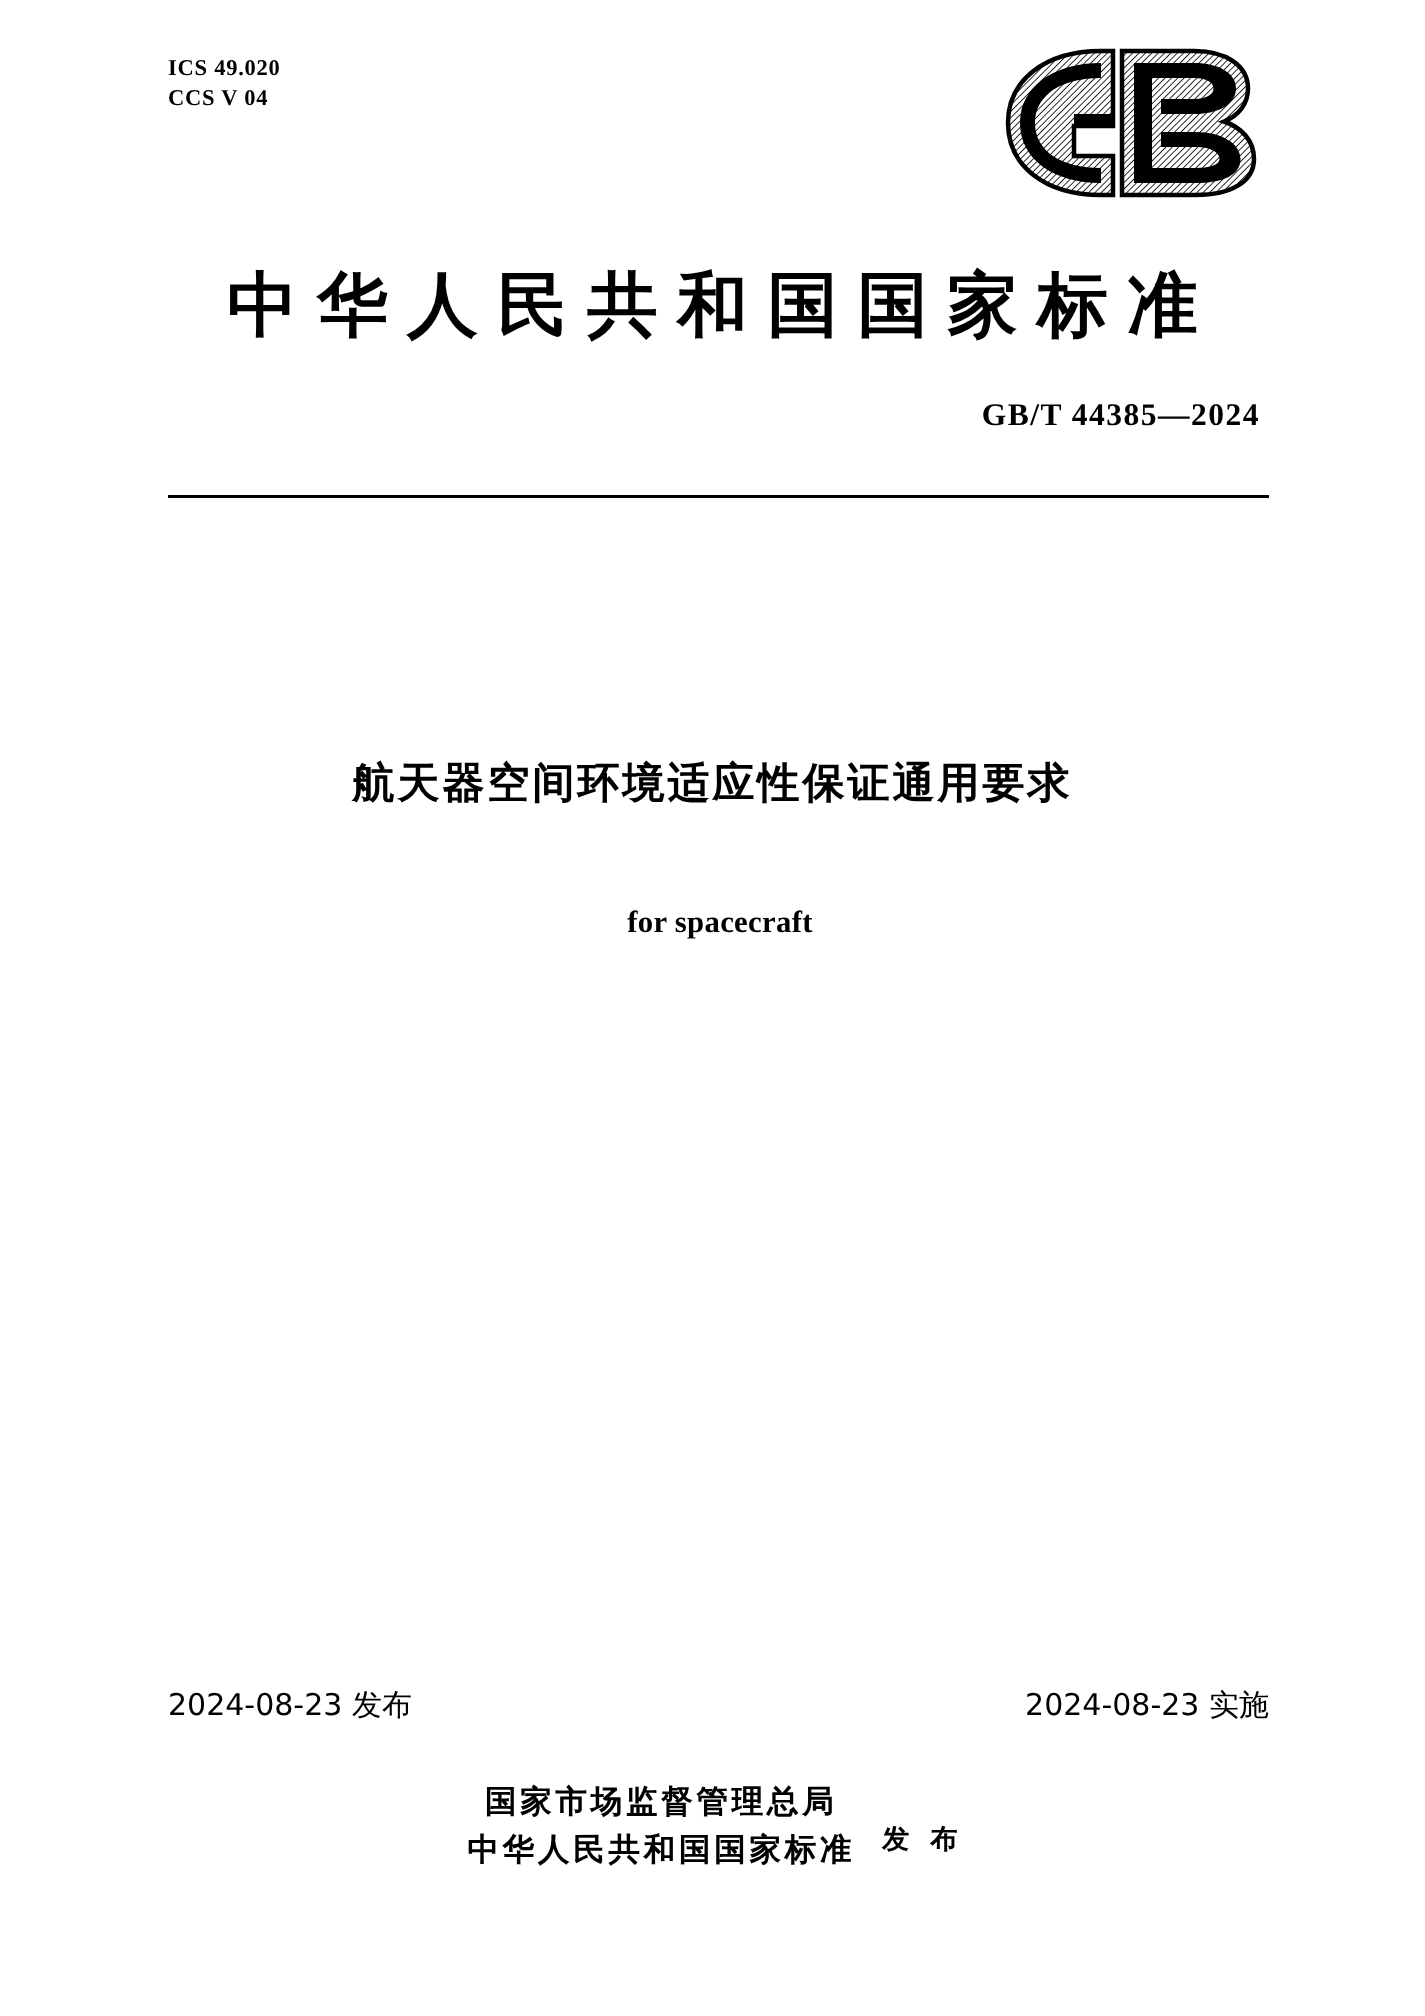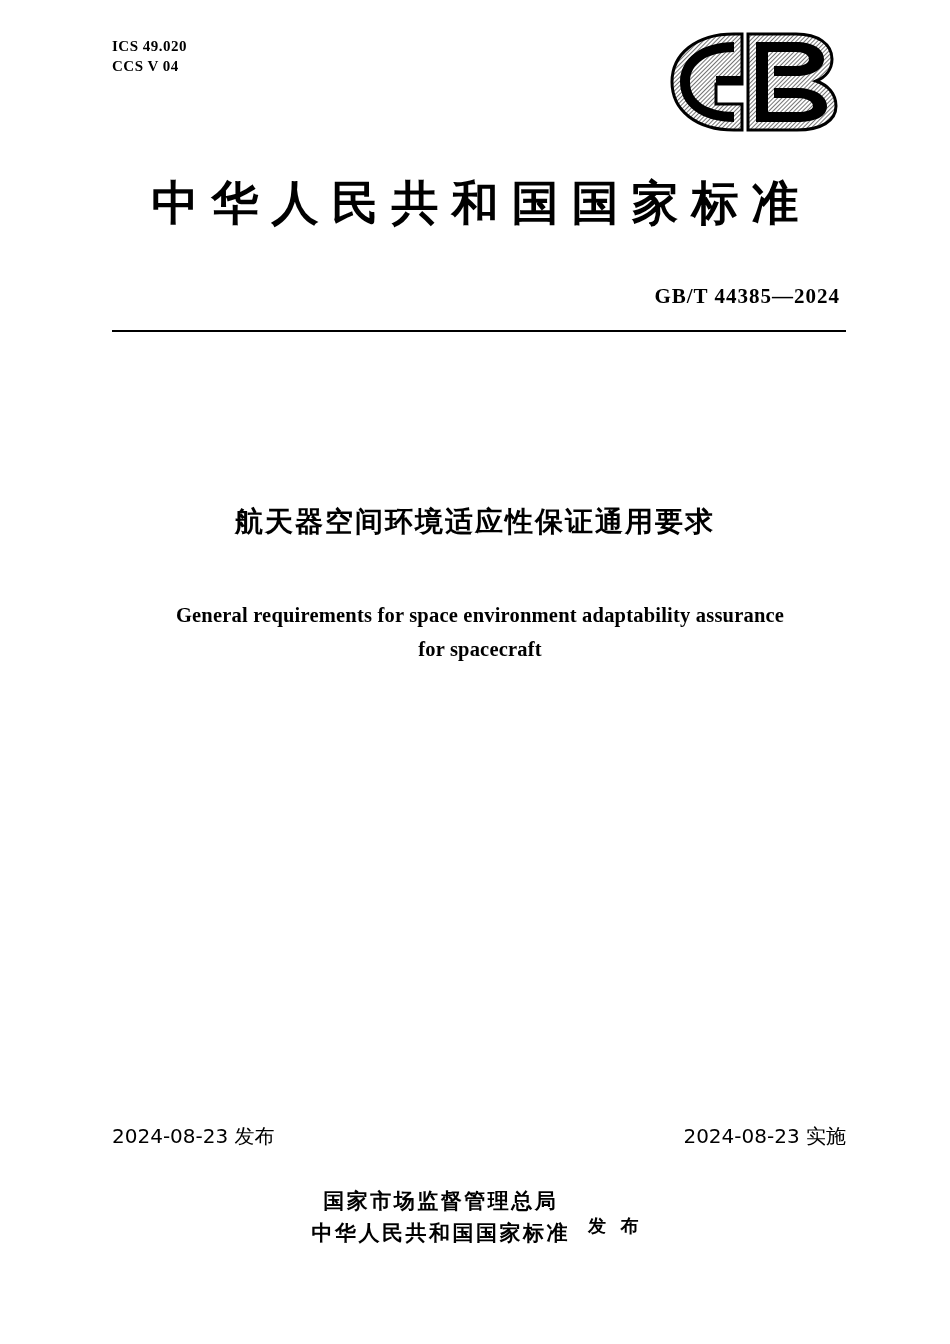--- a/index.html
+++ b/index.html
@@ -51,21 +51,21 @@
     font-size: 47px;
     letter-spacing: 13px;
     text-indent: 13px;
     color: #000;
   }
 
   
   .std-number {
     position: absolute;
     right: 110px;
-    top: 284px;
+    top: 264px;
     font-family: "Liberation Serif", serif;
     font-weight: bold;
     font-size: 21px;
     letter-spacing: 1px;
   }
 
   
   .top-rule {
     position: absolute;
     left: 112px;
@@ -181,21 +181,20 @@
 
   <div class="nat-title">中华人民共和国国家标准</div>
 
   <div class="std-number">GB/T 44385—2024</div>
 
   <div class="top-rule"></div>
 
   <div class="doc-title-cn">航天器空间环境适应性保证通用要求</div>
 
   <div class="doc-title-en">
-    <div>General requirements for space environment adaptability assurance</div>
     <div>for spacecraft</div>
   </div>
 
   <div class="date-row">
     <span>2024-08-23 发布</span>
     <span>2024-08-23 实施</span>
   </div>
 
   <div class="issuer">
     <div class="issuer-names">

